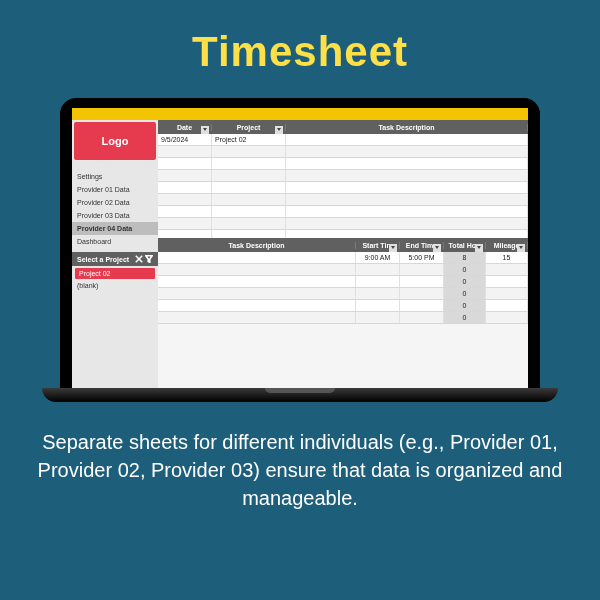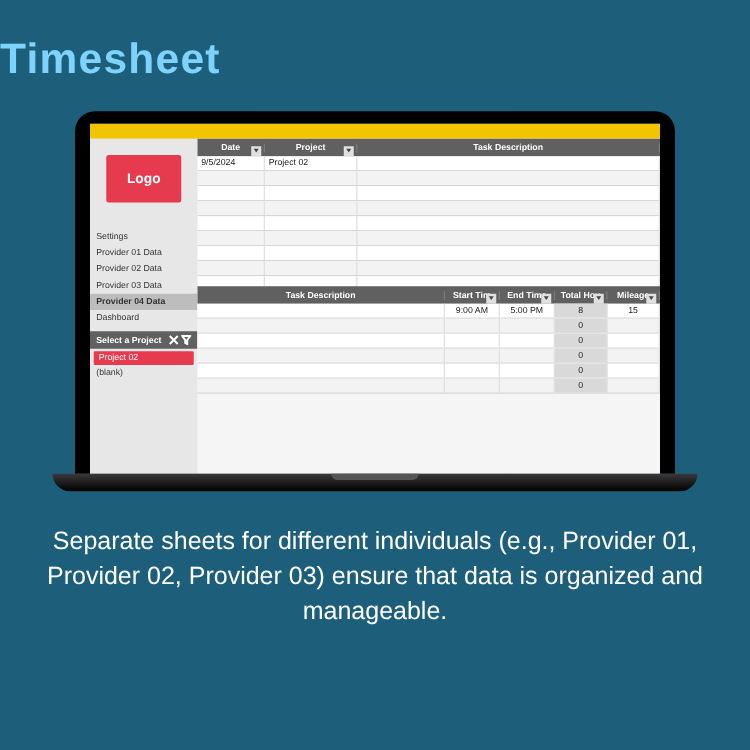--- a/index.html
+++ b/index.html
@@ -1,25 +1,25 @@
 <!DOCTYPE html>
 <html><head>
 <meta charset="utf-8">
 <style>
   * { margin:0; padding:0; box-sizing:border-box; }
   body { background:#1d5f7a; width:600px; height:600px; font-family:Arial,Helvetica,sans-serif; overflow:hidden; }
-  .title { color:#7dd3fc; text-align:left; font-size:34px; font-weight:700; letter-spacing:1px; padding:28px 0 22px; }
+  .title { color:#fde047; text-align:center; font-size:42px; font-weight:700; letter-spacing:1px; padding:28px 0 22px; }
   .laptop-wrap { display:flex; justify-content:center; }
   .laptop { position:relative; width:480px; }
   .bezel { background:#000; border-radius:16px 16px 0 0; padding:10px 12px 0; }
   .screen { background:#e7e7e7; height:280px; position:relative; overflow:hidden; }
   .topbar { height:12px; background:#f3c500; }
   .app { position:absolute; top:12px; left:0; right:0; bottom:0; display:flex; font-size:7px; color:#222; }
   .sidebar { width:86px; background:#e7e7e7; display:flex; flex-direction:column; }
-  .logo { background:#e63b4f; color:#fff; height:38px; margin:13px; display:flex; align-items:center; justify-content:center; font-size:11px; font-weight:700; border-radius:2px; }
+  .logo { background:#e63b4f; color:#fff; height:38px; margin:2px; display:flex; align-items:center; justify-content:center; font-size:11px; font-weight:700; border-radius:2px; }
   .nav { margin-top:8px; }
   .nav-item { padding:3px 5px; font-size:7px; color:#333; }
   .nav-item.sel { background:#bdbdbd; font-weight:700; }
   .proj-head { background:#606060; color:#fff; padding:3px 5px; margin-top:4px; display:flex; align-items:center; justify-content:space-between; font-weight:700; }
   .proj-head .ico { display:flex; gap:2px; }
   .proj-head svg { width:8px; height:8px; stroke:#fff; stroke-width:2; fill:none; }
   .proj-item { background:#e63b4f; color:#fff; margin:2px 3px; padding:2px 4px; border-radius:1px; font-size:7px; }
   .proj-blank { margin:1px 5px; font-size:7px; color:#333; }
   .main { flex:1; display:flex; flex-direction:column; background:#f5f5f5; }
   .hdr-row { display:flex; background:#606060; color:#fff; font-weight:700; height:14px; align-items:center; }

